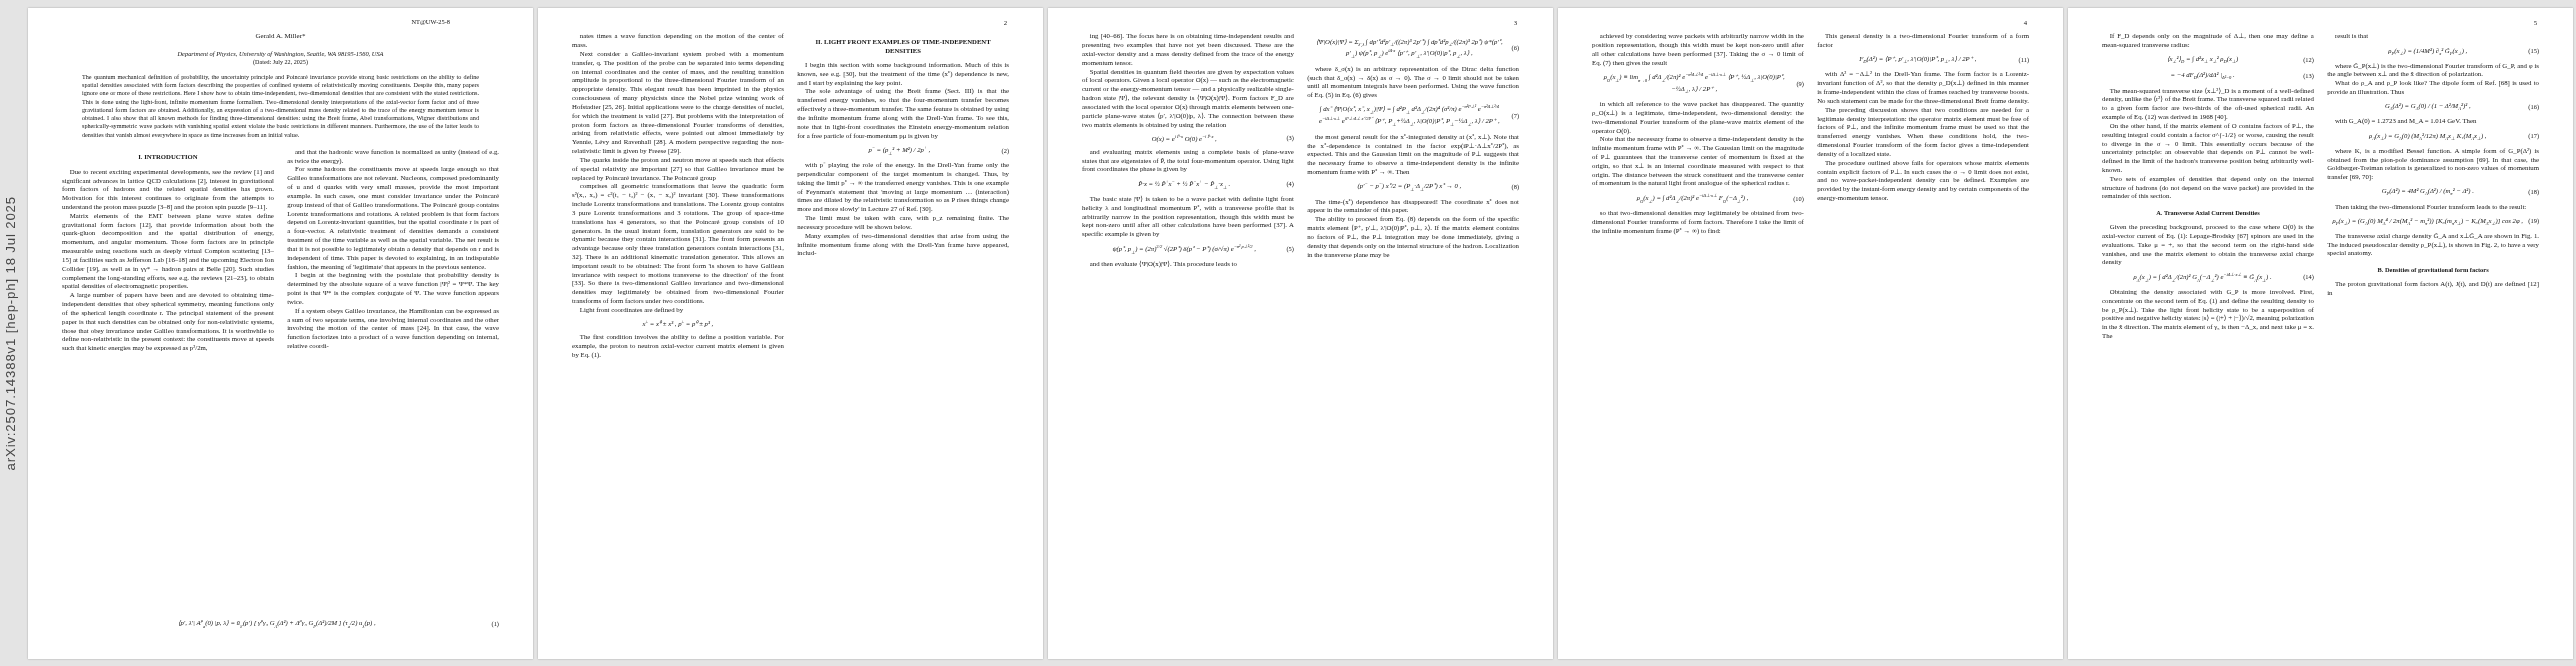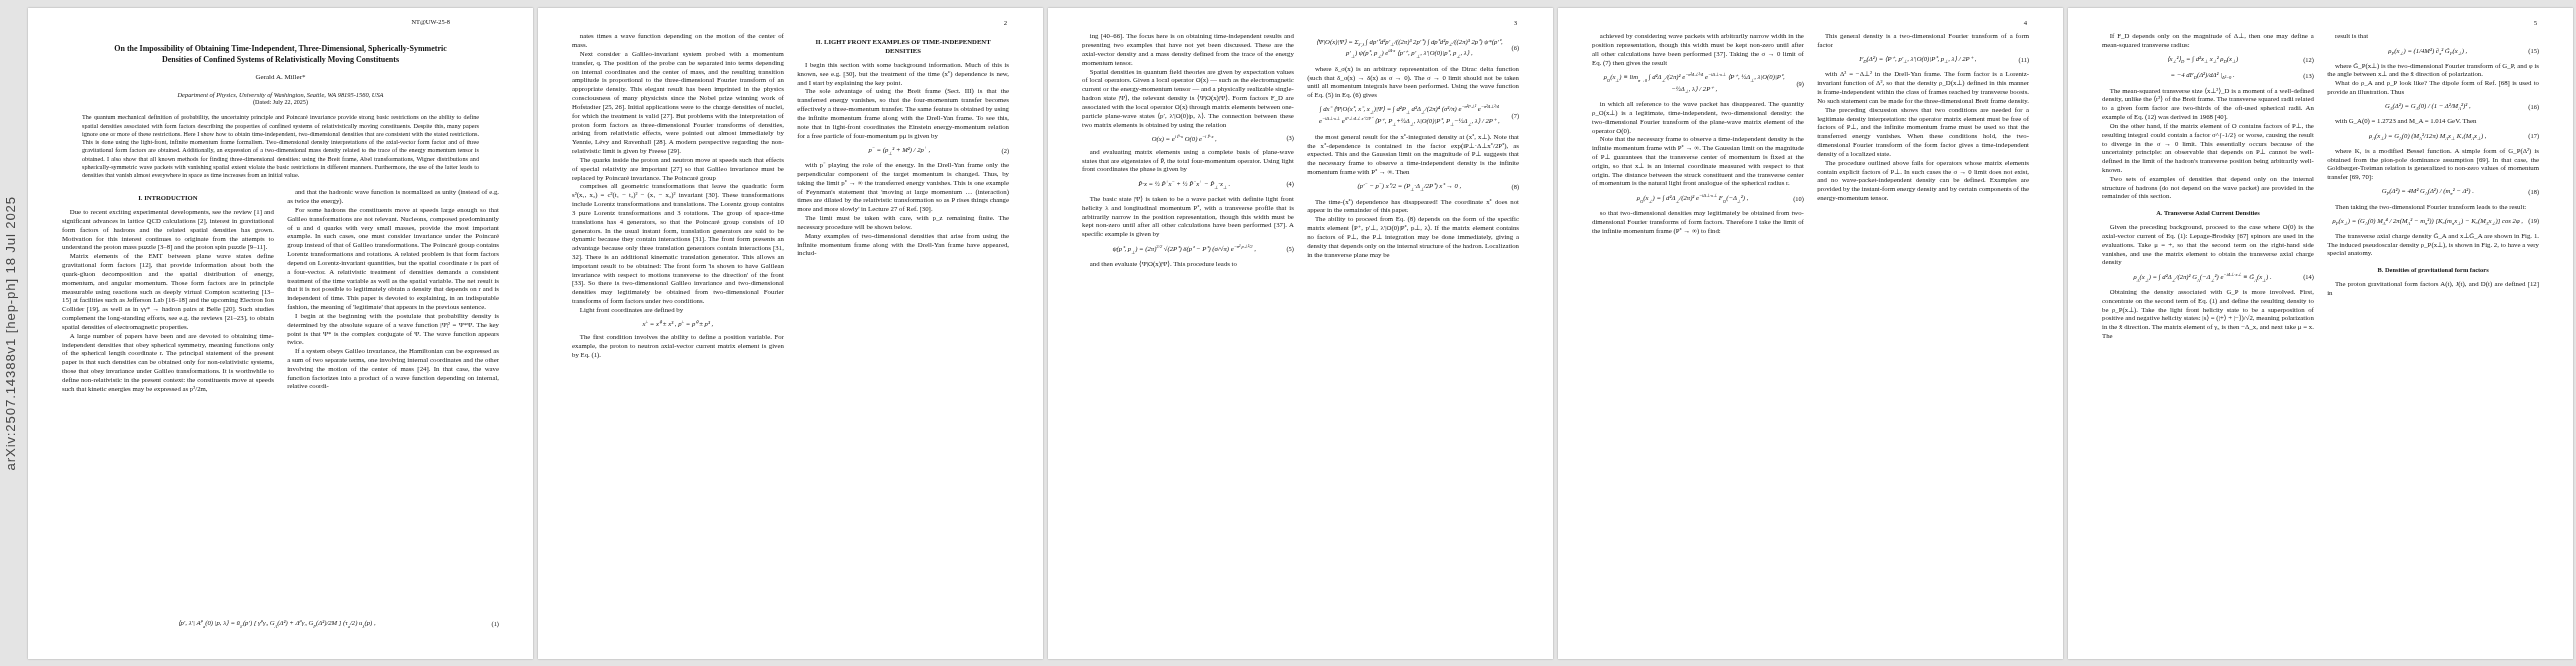--- a/index.html
+++ b/index.html
@@ -33,21 +33,20 @@
 </head>
 <body>
 
 <div class="canvas">
   <div class="stamp-wrap">
     <span class="stamp">arXiv:2507.14388v1  [hep-ph]  18 Jul 2025</span>
   </div>
   <div class="pages-row" id="pages-root">
       <div class="page">
         <div class="preprint-header">NT@UW-25-8</div>
-        <div class="fm-title">On the Impossibility of Obtaining Time-Independent, Three-Dimensional, Spherically-Symmetric Densities of Confined Systems of Relativistically Moving Constituents</div>
         <div class="fm-author">Gerald A. Miller*</div>
         <div class="fm-affil">Department of Physics, University of Washington, Seattle, WA 98195-1560, USA</div>
         <div class="fm-date">(Dated: July 22, 2025)</div>
         <div class="fm-abstract">The quantum mechanical definition of probability, the uncertainty principle and Poincaré invariance provide strong basic restrictions on the ability to define spatial densities associated with form factors describing the properties of confined systems of relativistically moving constituents. Despite this, many papers ignore one or more of these restrictions. Here I show how to obtain time-independent, two-dimensional densities that are consistent with the stated restrictions. This is done using the light-front, infinite momentum frame formalism. Two-dimensional density interpretations of the axial-vector form factor and of three gravitational form factors are obtained. Additionally, an expression of a two-dimensional mass density related to the trace of the energy momentum tensor is obtained. I also show that all known methods for finding three-dimensional densities: using the Breit frame, Abel transformations, Wigner distributions and spherically-symmetric wave packets with vanishing spatial extent violate the basic restrictions in different manners. Furthermore, the use of the latter leads to densities that vanish almost everywhere in space as time increases from an initial value.</div>
         <div class="columns">
           <div class="col">
             <p class="blk-h1">I.   INTRODUCTION</p>
             <p class="blk-p">Due to recent exciting experimental developments, see the review [1] and significant advances in lattice QCD calculations [2], interest in gravitational form factors of hadrons and the related spatial densities has grown. Motivation for this interest continues to originate from the attempts to understand the proton mass puzzle [3–8] and the proton spin puzzle [9–11].</p>
             <p class="blk-p">Matrix elements of the EMT between plane wave states define gravitational form factors [12], that provide information about both the quark-gluon decomposition and the spatial distribution of energy, momentum, and angular momentum. Those form factors are in principle measurable using reactions such as deeply virtual Compton scattering [13–15] at facilities such as Jefferson Lab [16–18] and the upcoming Electron Ion Collider [19], as well as in γγ* → hadron pairs at Belle [20]. Such studies complement the long-standing efforts, see e.g. the reviews [21–23], to obtain spatial densities of electromagnetic properties.</p>
             <p class="blk-p">A large number of papers have been and are devoted to obtaining time-independent densities that obey spherical symmetry, meaning functions only of the spherical length coordinate r. The principal statement of the present paper is that such densities can be obtained only for non-relativistic systems, those that obey invariance under Galileo transformations. It is worthwhile to define non-relativistic in the present context: the constituents move at speeds such that kinetic energies may be expressed as p²/2m,</p>

